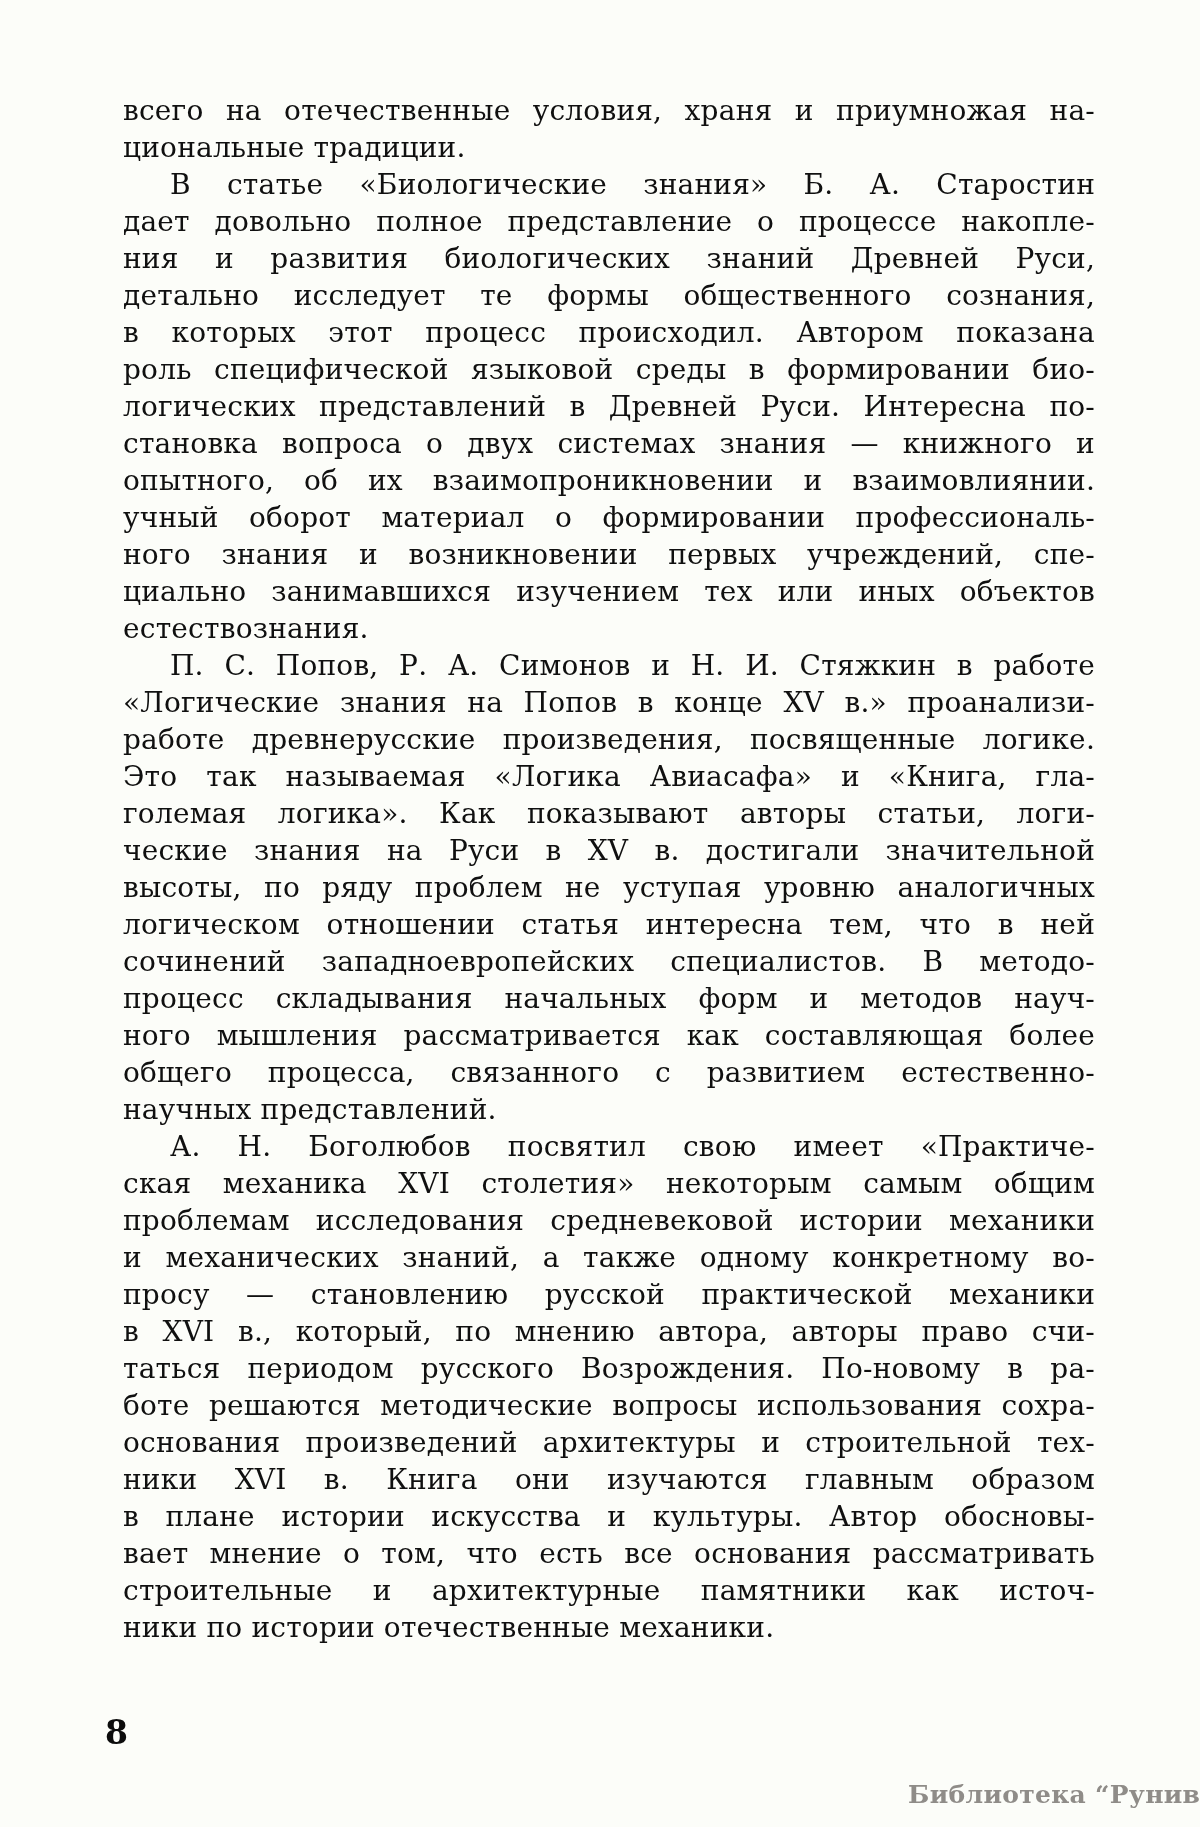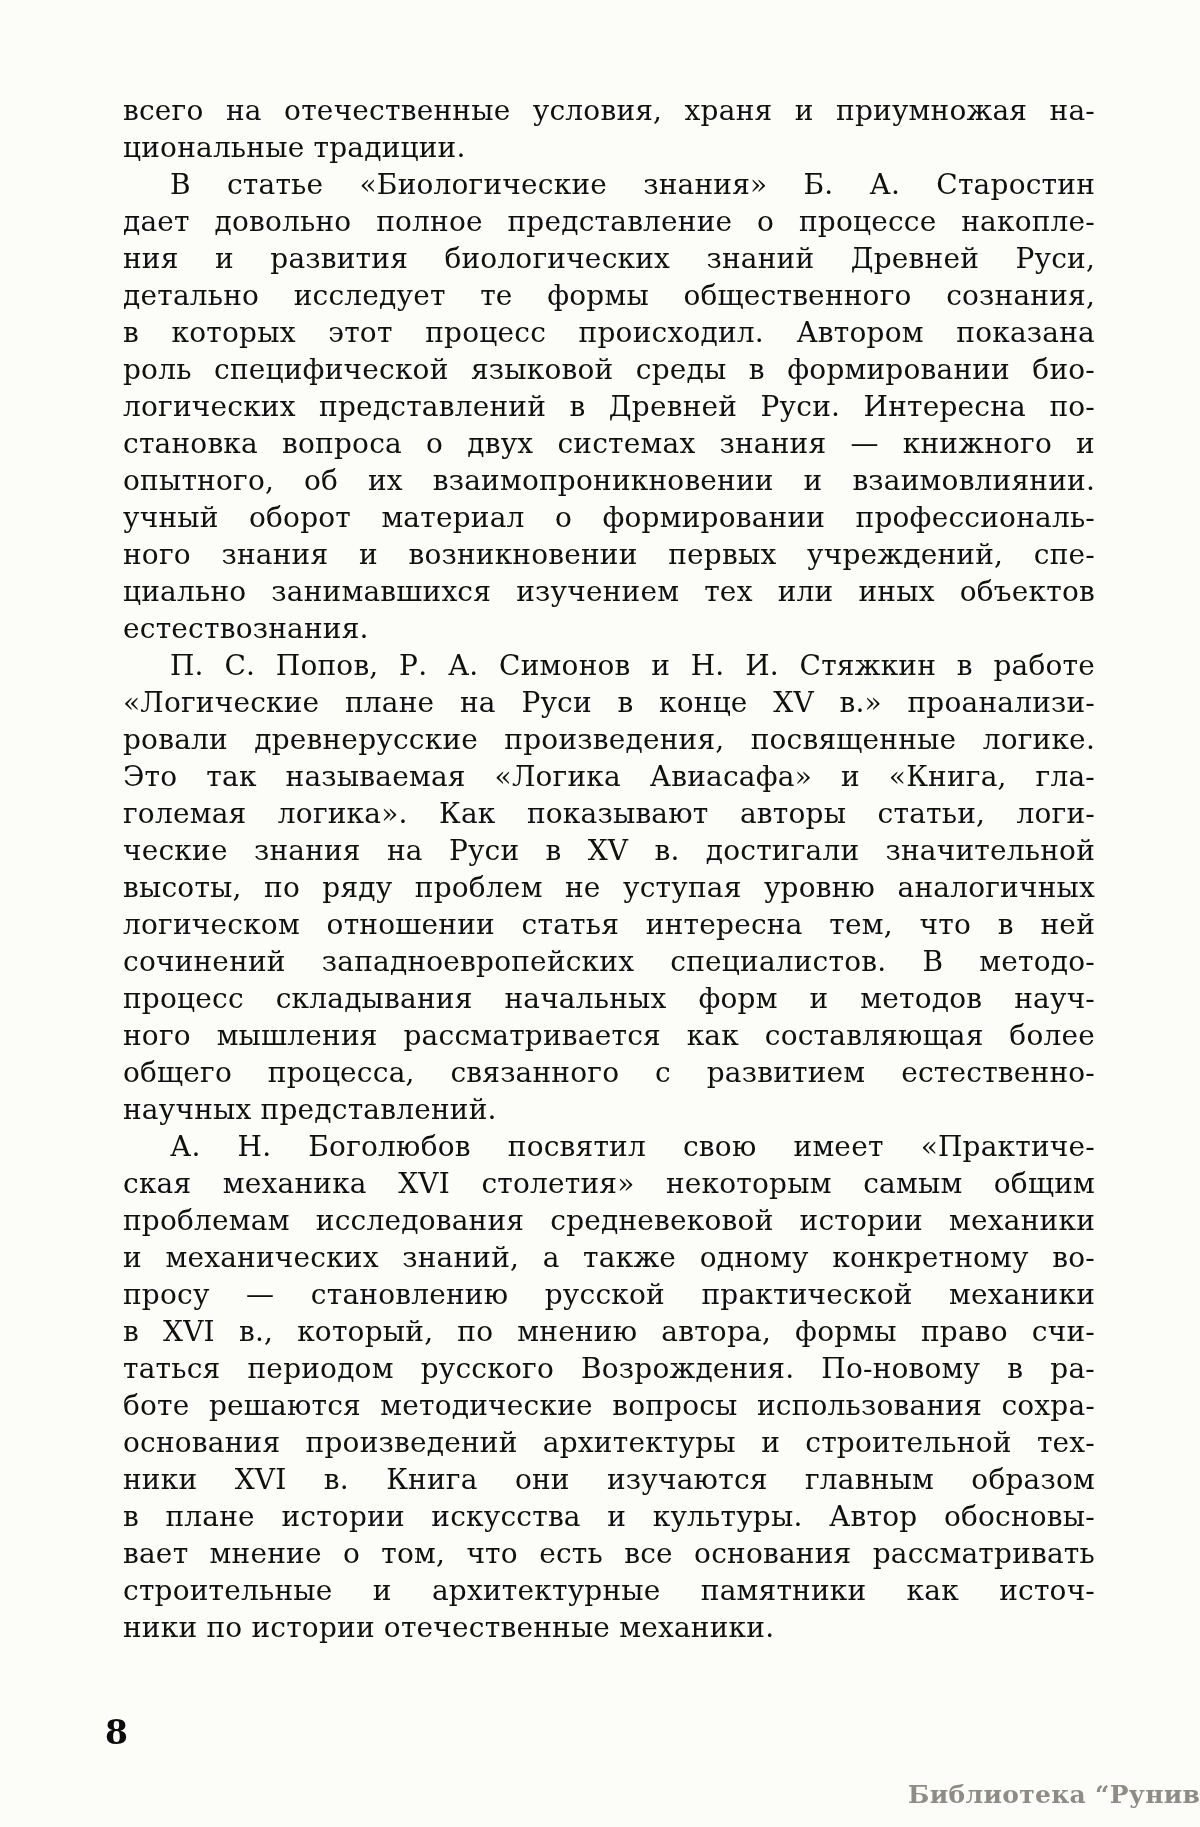--- a/index.html
+++ b/index.html
@@ -82,40 +82,40 @@
         <div class="line">логических представлений в Древней Руси. Интересна по-</div>
         <div class="line">становка вопроса о двух системах знания — книжного и</div>
         <div class="line">опытного, об их взаимопроникновении и взаимовлиянии.</div>
         <div class="line">учный оборот материал о формировании профессиональ-</div>
         <div class="line">ного знания и возникновении первых учреждений, спе-</div>
         <div class="line">циально занимавшихся изучением тех или иных объектов</div>
         <div class="line last">естествознания.</div>
       </div>
       <div>
         <div class="line indent">П. С. Попов, Р. А. Симонов и Н. И. Стяжкин в работе</div>
-        <div class="line">«Логические плане на Руси в конце XV в.» проанализи-</div>
-        <div class="line">ровали древнерусские произведения, посвященные логике.</div>
+        <div class="line">«Логические знания на Попов в конце XV в.» проанализи-</div>
+        <div class="line">работе древнерусские произведения, посвященные логике.</div>
         <div class="line">Это так называемая «Логика Авиасафа» и «Книга, гла-</div>
         <div class="line">големая логика». Как показывают авторы статьи, логи-</div>
         <div class="line">ческие знания на Руси в XV в. достигали значительной</div>
         <div class="line">высоты, по ряду проблем не уступая уровню аналогичных</div>
         <div class="line">логическом отношении статья интересна тем, что в ней</div>
         <div class="line">сочинений западноевропейских специалистов. В методо-</div>
         <div class="line">процесс складывания начальных форм и методов науч-</div>
         <div class="line">ного мышления рассматривается как составляющая более</div>
         <div class="line">общего процесса, связанного с развитием естественно-</div>
         <div class="line last">научных представлений.</div>
       </div>
       <div>
         <div class="line indent">А. Н. Боголюбов посвятил свою имеет «Практиче-</div>
         <div class="line">ская механика XVI столетия» некоторым самым общим</div>
         <div class="line">проблемам исследования средневековой истории механики</div>
         <div class="line">и механических знаний, а также одному конкретному во-</div>
         <div class="line">просу — становлению русской практической механики</div>
-        <div class="line">в XVI в., который, по мнению автора, формы право счи-</div>
+        <div class="line">в XVI в., который, по мнению автора, авторы право счи-</div>
         <div class="line">таться периодом русского Возрождения. По-новому в ра-</div>
         <div class="line">боте решаются методические вопросы использования сохра-</div>
         <div class="line">основания произведений архитектуры и строительной тех-</div>
         <div class="line">ники XVI в. Книга они изучаются главным образом</div>
         <div class="line">в плане истории искусства и культуры. Автор обосновы-</div>
         <div class="line">вает мнение о том, что есть все основания рассматривать</div>
         <div class="line">строительные и архитектурные памятники как источ-</div>
         <div class="line last">ники по истории отечественные механики.</div>
       </div>
     </div>

